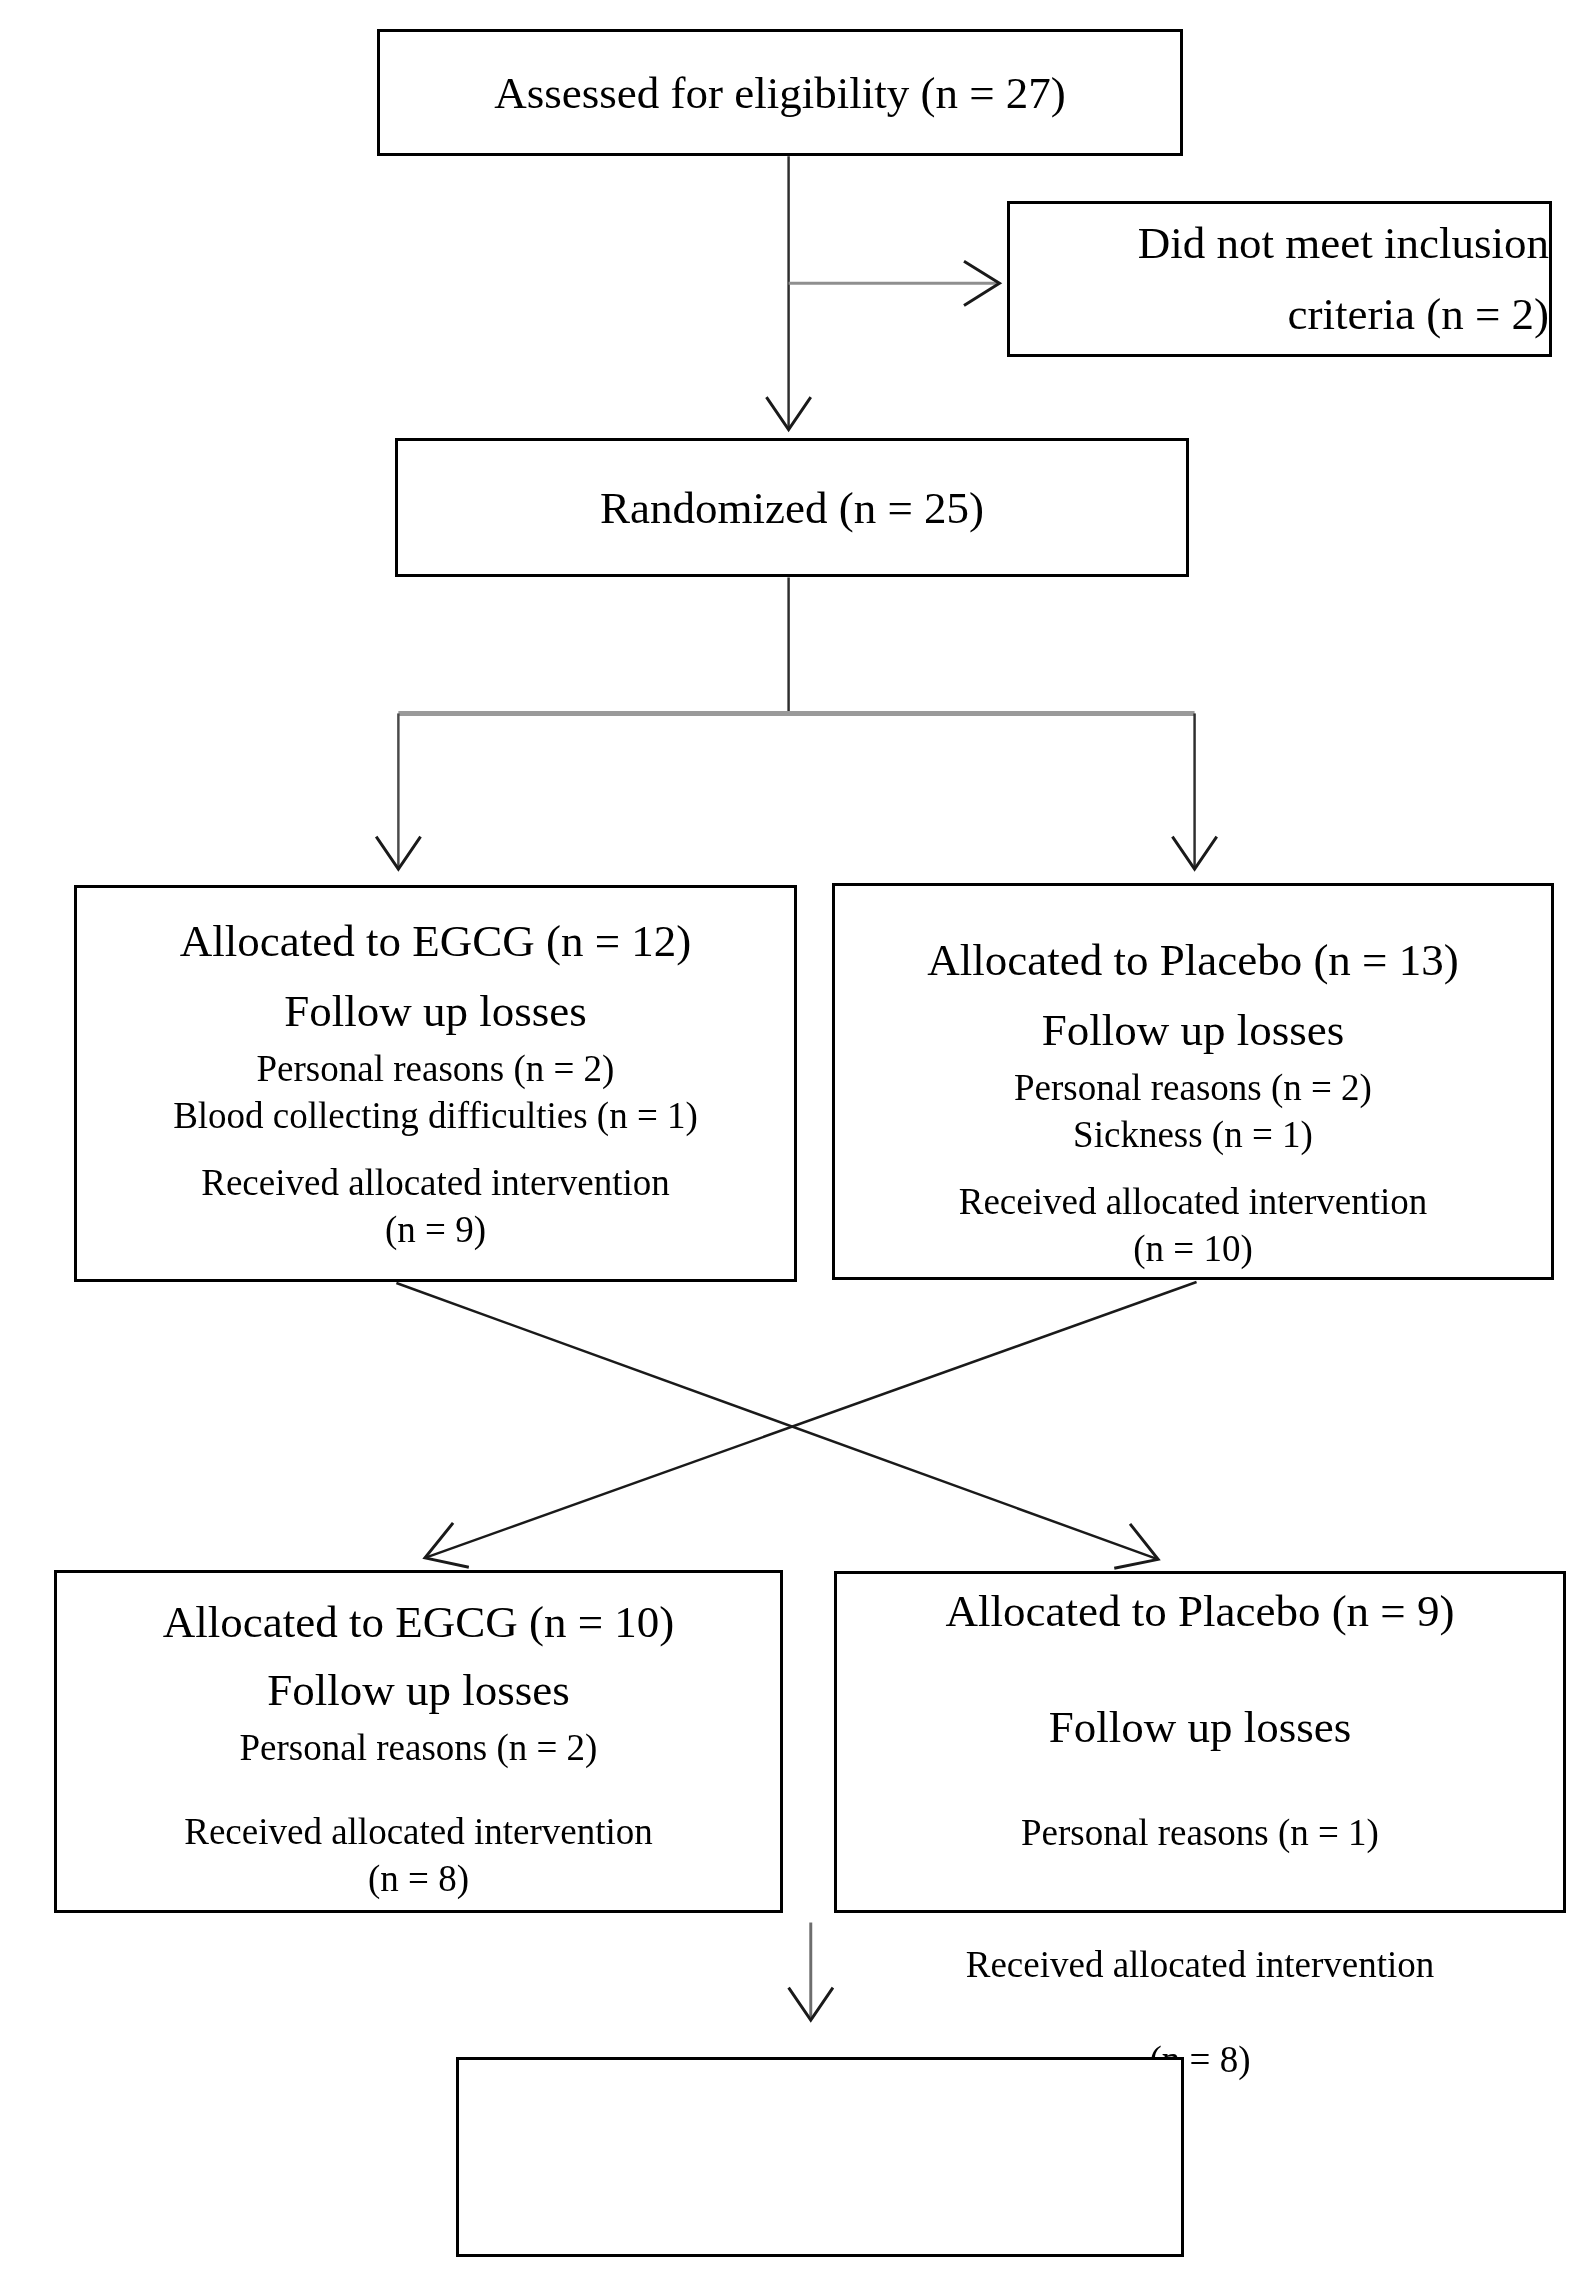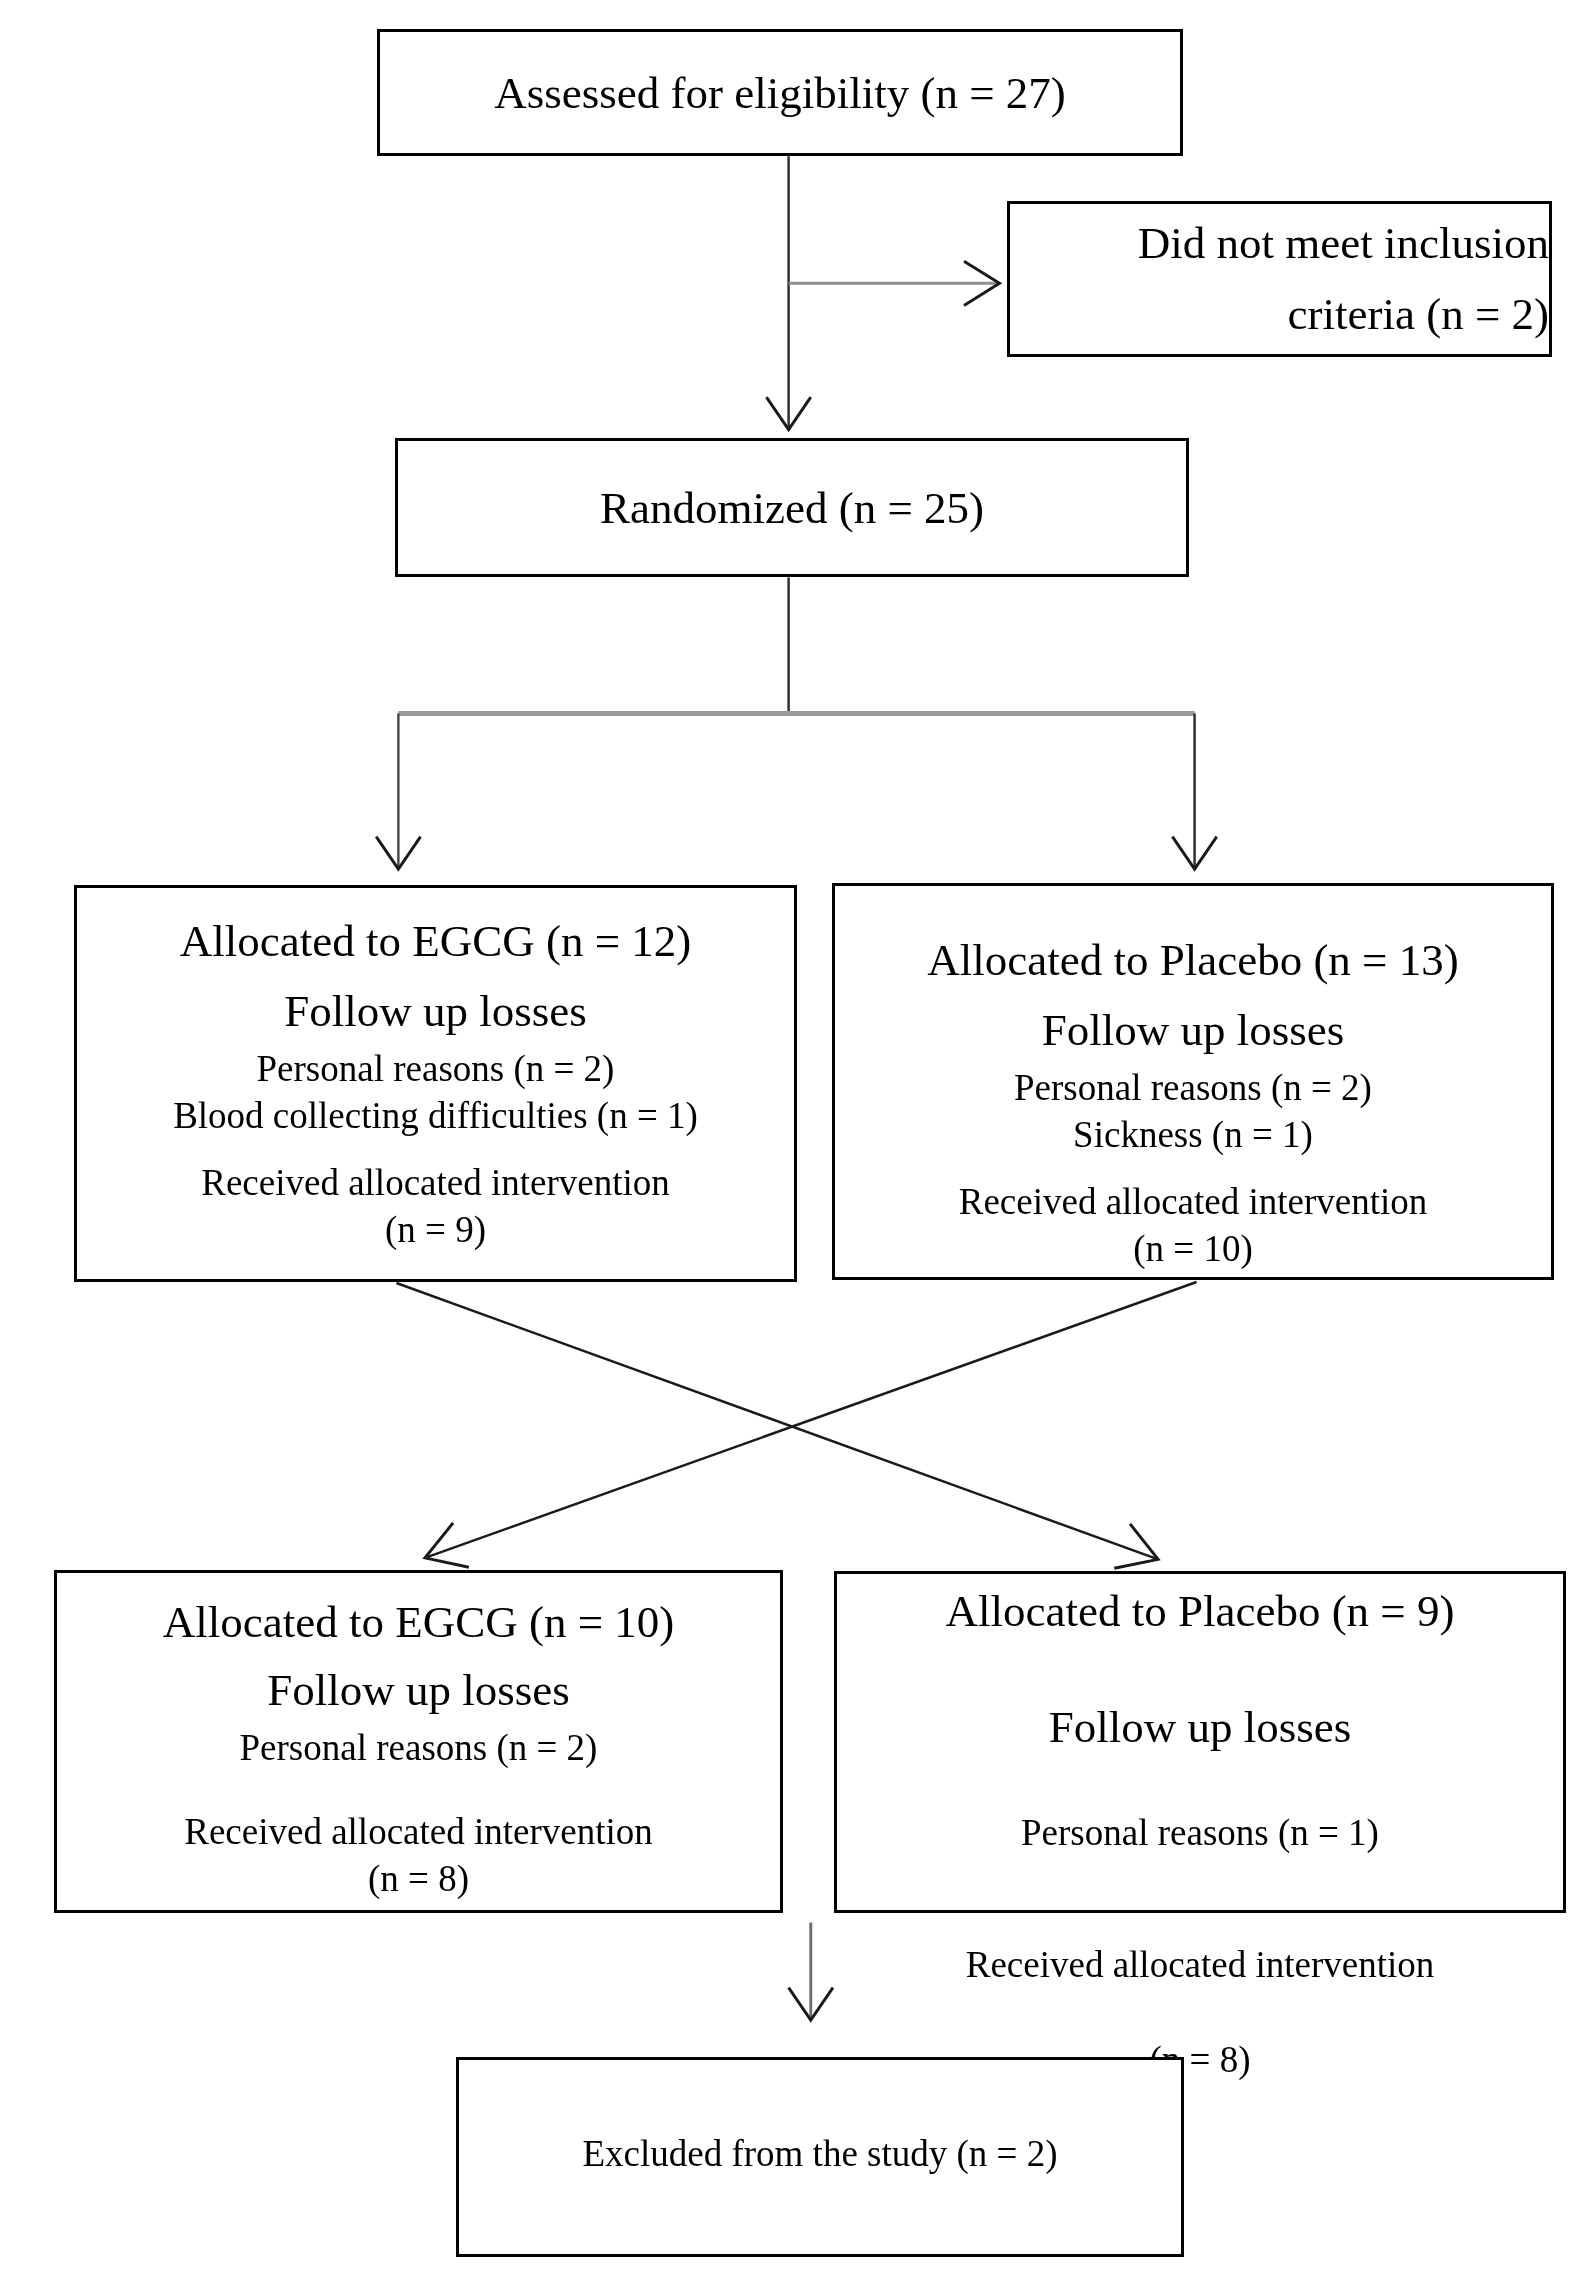--- a/index.html
+++ b/index.html
@@ -99,17 +99,16 @@
 
   <div class="box" id="placebo2">
     <span class="ln h">Allocated to Placebo (n = 9)</span>
     <span class="ln h mt-d">Follow up losses</span>
     <span class="ln b mt-b">Personal reasons (n = 1)</span>
     <span class="ln b mt-e">Received allocated intervention</span>
     <span class="ln b">(n = 8)</span>
   </div>
 
   <div class="box" id="analyzed">
-    <span class="ln b mt-f">Excluded from the study (n = 2)</span>
   </div>
 
 </div>
 
 
 </body></html>

